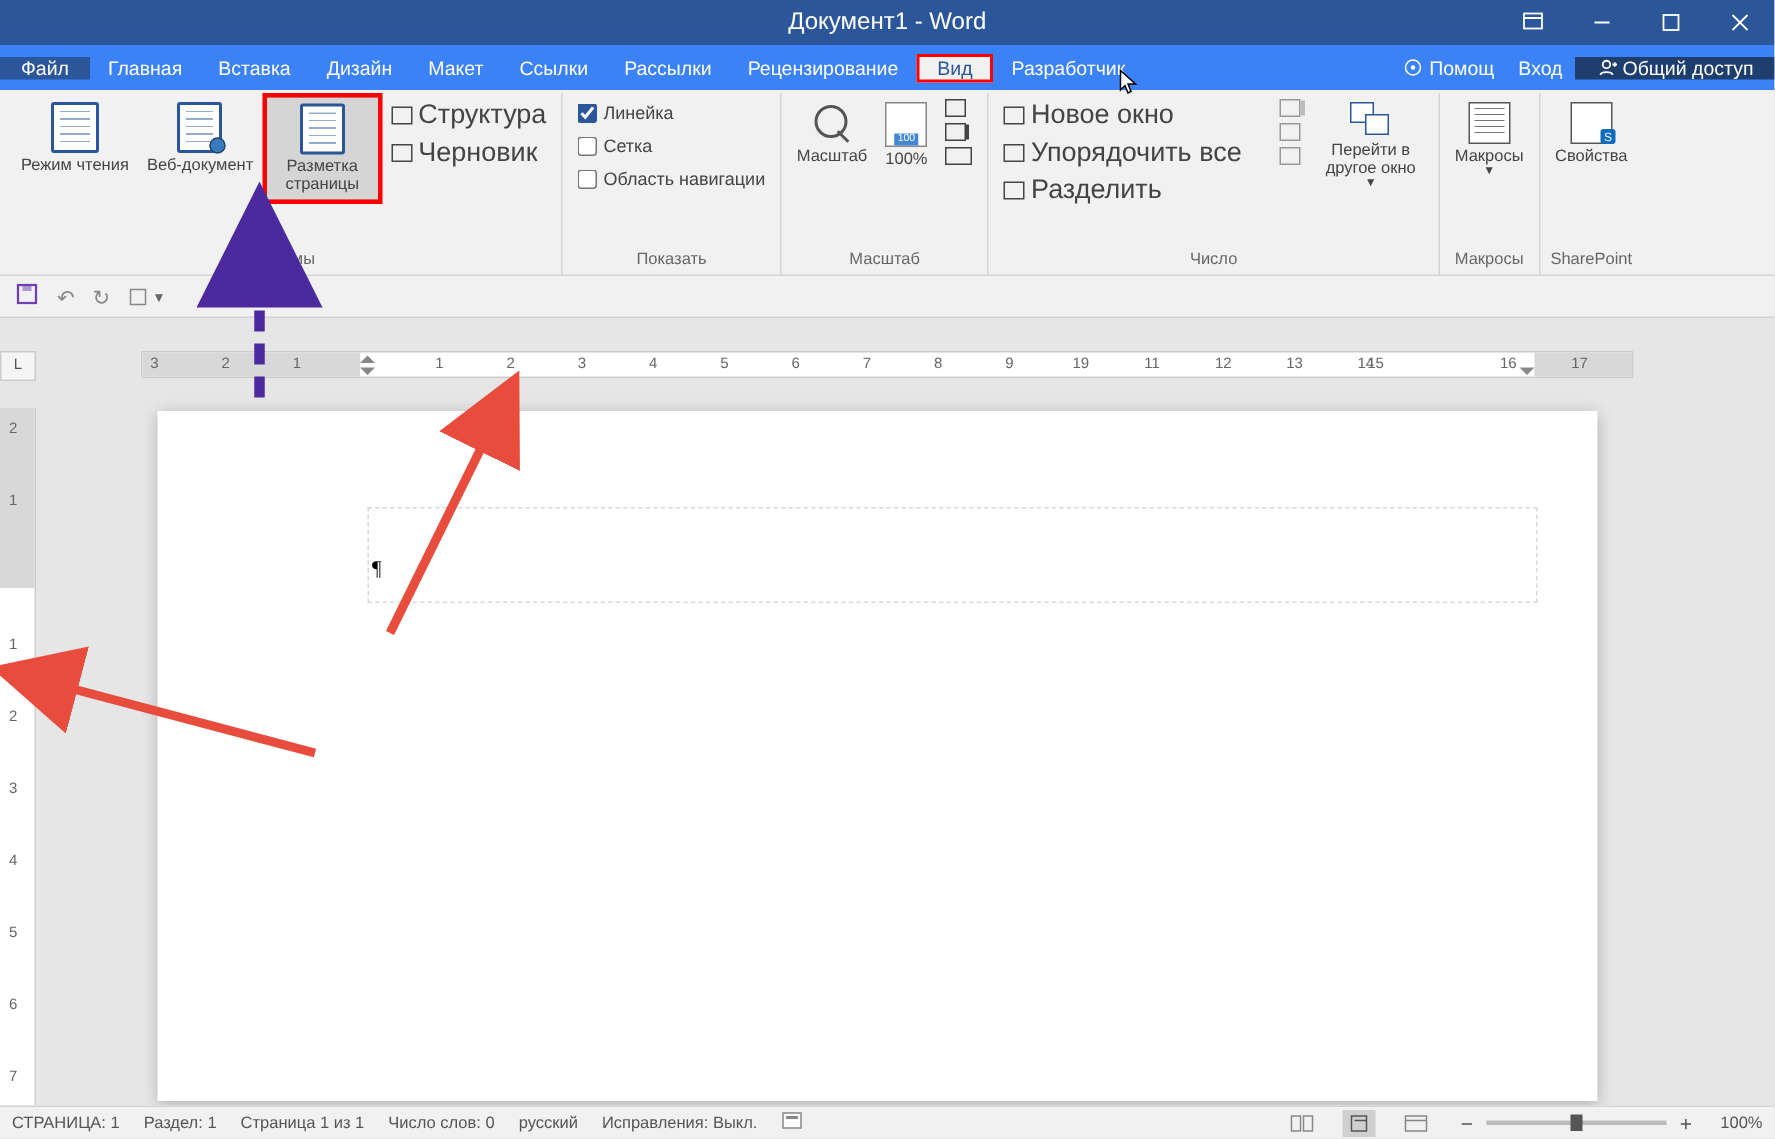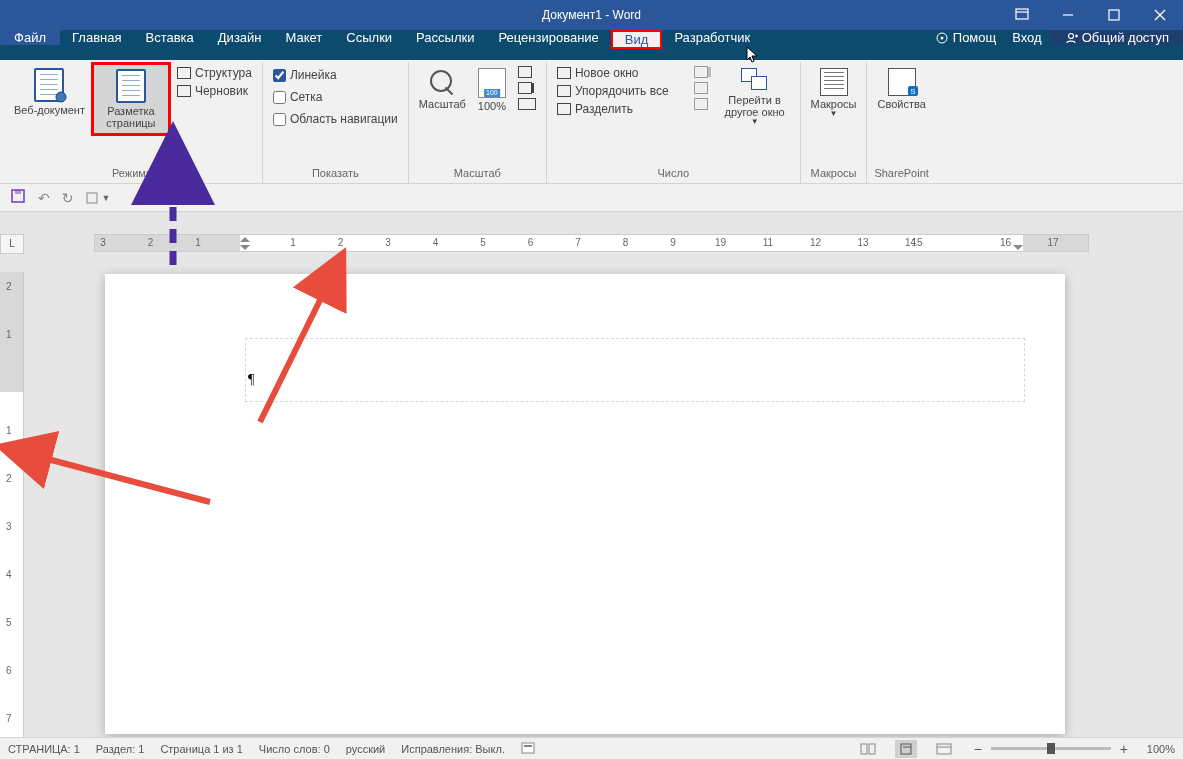--- a/index.html
+++ b/index.html
@@ -1,25 +1,25 @@
 <!DOCTYPE html>
 <html><head>
 <meta charset="utf-8">
 <style>
   * { box-sizing: border-box; margin: 0; padding: 0; font-family: "Segoe UI", Tahoma, sans-serif; }
   body { width: 1183px; height: 759px; background: #e6e6e6; overflow: hidden; position: relative; font-size: 12px; }
 
   
   .titlebar { height: 30px; background: #2b579a; color: #fff; display: flex; align-items: center; position: relative; }
-  .titlebar .title { position: absolute; left: 50%; transform: translateX(-50%); font-size: 12px; }
+  .titlebar .title { position: absolute; left: 50%; transform: translateX(-50%); font-size: 16px; }
   .titlebar .win-controls { position: absolute; right: 0; top: 0; display: flex; height: 100%; }
   .titlebar .win-btn { width: 46px; display: flex; align-items: center; justify-content: center; cursor: default; }
 
   
-  .tabsrow { height: 30px; background: #0c4a6e; color: #fff; display: flex; align-items: flex-start; font-size: 13px; position: relative; }
+  .tabsrow { height: 30px; background: #3b82f6; color: #fff; display: flex; align-items: center; font-size: 13px; position: relative; }
   .tab { padding: 0 12px; display: flex; align-items: center; cursor: default; }
   .tab.active { background: #f1f1f1; color: #2b579a; border: 2px solid red; position: relative; }
   .file-tab { background: #2b579a; color: #fff; width: 60px; justify-content: center; }
   .tabsrow .right { margin-left: auto; display: flex; align-items: center; }
   .help { padding: 0 8px; display: flex; align-items: center; gap: 4px; }
   .login { padding: 0 8px; }
   .share { background: #1e3e6e; padding: 0 14px; display: flex; align-items: center; gap: 4px; }
 
   
   .ribbon { height: 124px; background: #f1f1f1; border-bottom: 1px solid #d4d4d4; display: flex; padding: 2px 4px 0 4px; font-size: 12px; color: #444; }
@@ -27,21 +27,21 @@
   .group:last-child { border-right: none; }
   .group-body { display: flex; flex: 1; align-items: flex-start; gap: 4px; }
   .group-label { font-size: 11px; color: #666; padding: 2px 0 4px; text-align: center; width: 100%; }
   .lg-btn { display: flex; flex-direction: column; align-items: center; text-align: center; padding: 4px 4px; cursor: default; line-height: 1.1; font-size: 11px; }
   .lg-btn .lbl { margin-top: 2px; }
   .lg-btn.selected { background: #d5d5d5; border: 1px solid #a0a0a0; }
   .red-box { outline: 3px solid red; outline-offset: -1px; }
   .check-row { display: flex; align-items: center; gap: 4px; font-size: 12px; padding: 2px 4px; white-space: nowrap; }
   .check-row input { width: 13px; height: 13px; accent-color: #2b579a; }
   .stack { display: flex; flex-direction: column; gap: 4px; }
-  .sm-row { display: flex; align-items: center; gap: 4px; font-size: 12px; padding: 0 4px; white-space: nowrap; }
+  .sm-row { display: flex; align-items: center; gap: 4px; font-size: 18px; padding: 0 4px; white-space: nowrap; }
 
   .icon-page { width: 30px; height: 34px; border: 2px solid #2b579a; background: #fff; position: relative; border-radius: 2px; }
   .icon-page::after { content: ''; position: absolute; inset: 4px; background: repeating-linear-gradient(#2b579a 0 1px, transparent 1px 5px); opacity: .5; }
   .icon-magnify { width: 28px; height: 28px; position: relative; }
   .icon-magnify::before { content: ''; position: absolute; width: 18px; height: 18px; border: 2px solid #555; border-radius: 50%; left: 2px; top: 2px; }
   .icon-magnify::after { content: ''; position: absolute; width: 2px; height: 10px; background: #555; transform: rotate(-45deg); left: 20px; top: 18px; }
   .icon-100 { width: 28px; height: 30px; border: 1px solid #888; background: #fff; position: relative; }
   .icon-100::after { content: '100'; position: absolute; bottom: 0; left: 50%; transform: translateX(-50%); font-size: 7px; background: #4287d6; color: #fff; padding: 0 2px; }
   .icon-box { width: 14px; height: 12px; border: 1.5px solid #444; display: inline-block; }
   .icon-windows { width: 28px; height: 24px; position: relative; }
@@ -147,20 +147,24 @@
   </div>
   <svg class="mouse-cursor" style="left:746px; top:16px;" viewBox="0 0 14 18">
       <path d="M1 1l0 13 3-3 2 5 2-1-2-5 5 0z" fill="#fff" stroke="#000" stroke-width="1"></path>
     </svg>
 </div>
 
 <div class="ribbon">
 
   <div class="group">
     <div class="group-body">
+      <div class="lg-btn">
+        <div class="icon-page" style="width:32px"></div>
+        <span class="lbl">Режим чтения</span>
+      </div>
       <div class="lg-btn">
         <div class="icon-page" style="position:relative">
             <svg style="position:absolute;right:-6px;bottom:-4px" width="14" height="14">
               <circle cx="7" cy="7" r="5" fill="#3a7abd" stroke="#246"></circle>
             </svg>
           </div>
         <span class="lbl">Веб-документ</span>
       </div>
       <div class="lg-btn selected red-box" style="width:76px">
         <div class="icon-page"></div>

